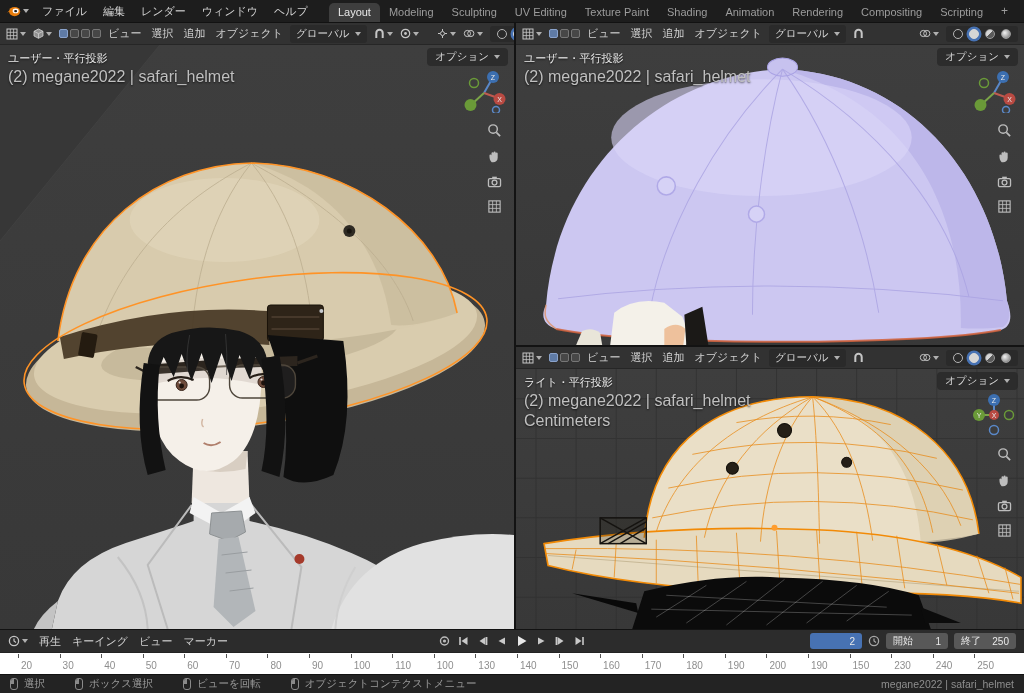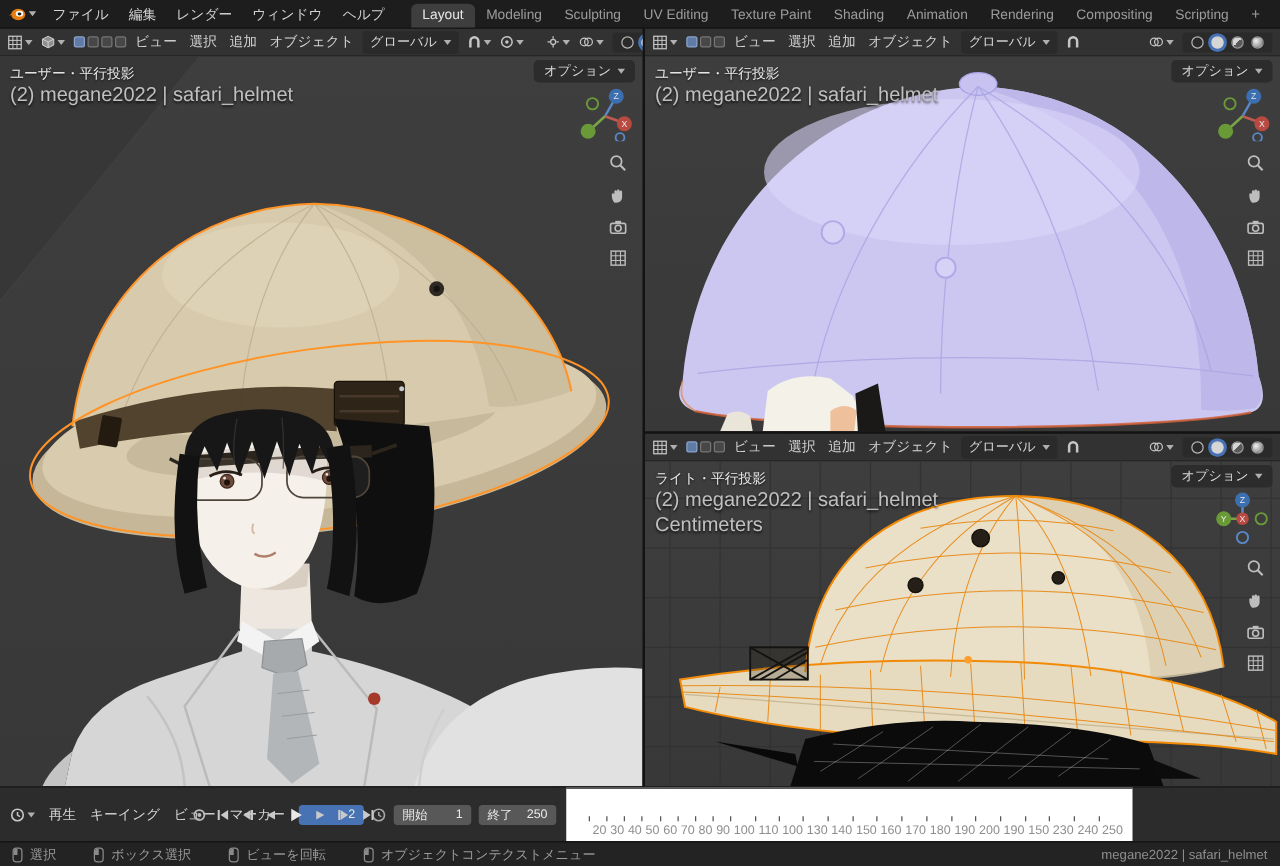--- a/index.html
+++ b/index.html
@@ -54,21 +54,21 @@
   .vi-1{font-size:11px;color:#ececec;margin-bottom:2px}
   .vi-2,.vi-3{font-size:16px;color:#c0c0c0;margin-bottom:2px}
 
   .options-btn{position:absolute;right:6px;top:3px;background:rgba(42,42,42,.92);
     border-radius:4px;padding:2px 8px;font-size:10.5px;color:#d8d8d8;
     display:flex;align-items:center;gap:5px}
   .gizmo{position:absolute;right:8px;top:24px}
   .nav-tools{position:absolute;right:12px;top:78px;display:flex;flex-direction:column;gap:11px;align-items:center}
 
   
-  .timeline{flex:0 0 44px;display:flex;flex-direction:row;background:#2c2c2c;border-top:1px solid #121212}
+  .timeline{flex:0 0 44px;display:flex;flex-direction:column;background:#2c2c2c;border-top:1px solid #121212}
   .tl-header{flex:0 0 22px;display:flex;align-items:center;gap:11px;padding:0 8px;
     font-size:11px;color:#cfcfcf;position:relative}
   .tl-menus{display:flex;gap:11px}
   .transport{position:absolute;left:50%;transform:translateX(-50%);display:flex;align-items:center;gap:7px}
   .tl-right{margin-left:auto;display:flex;align-items:center;gap:6px}
   .field{background:#585858;border-radius:3px;height:16px;display:flex;align-items:center;
     padding:0 7px;font-size:10px;color:#eaeaea;gap:8px;min-width:62px}
   .field .val{margin-left:auto}
   .field.current{background:#4772b3;min-width:52px;justify-content:flex-end}
   .tl-ruler{flex:0 0 22px;background:#ffffff;border-top:1px solid #232323;display:flex;

